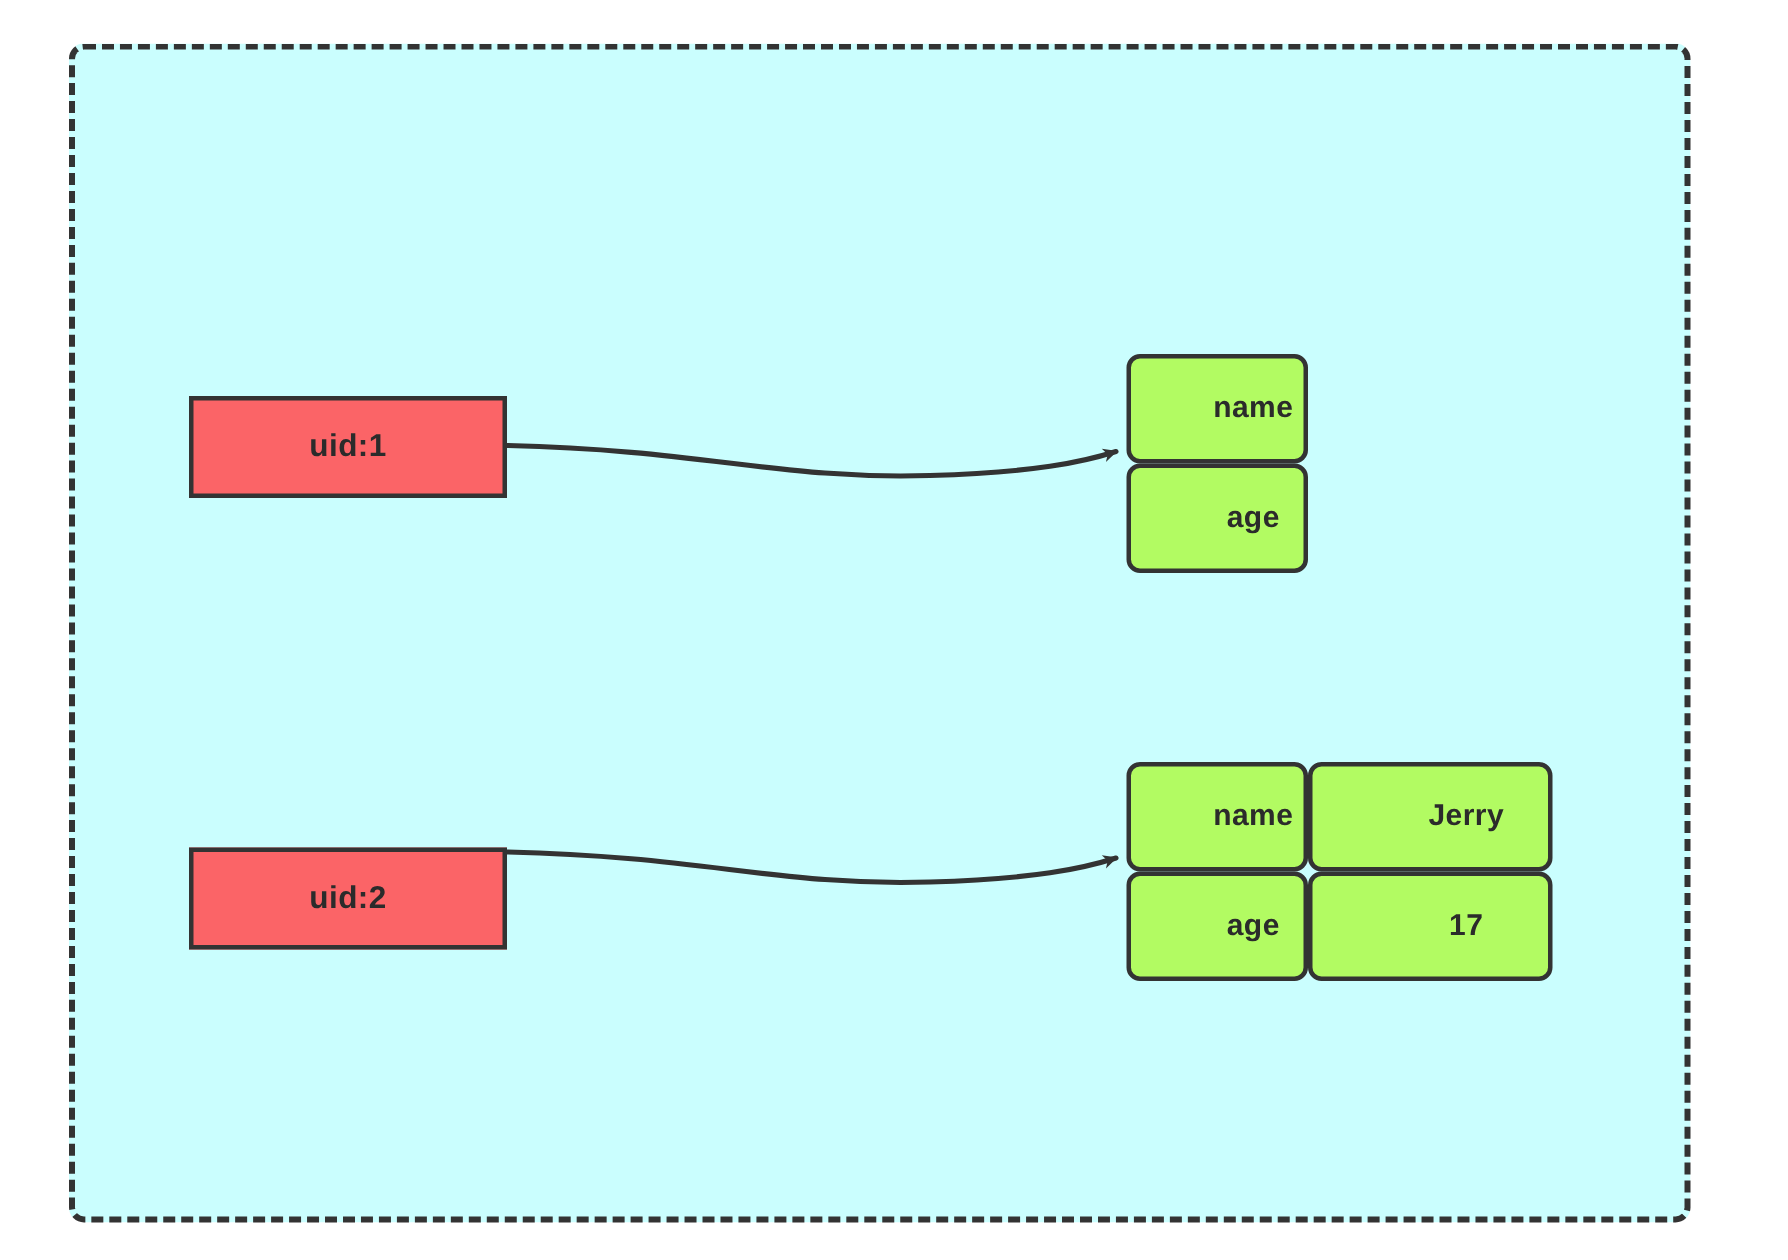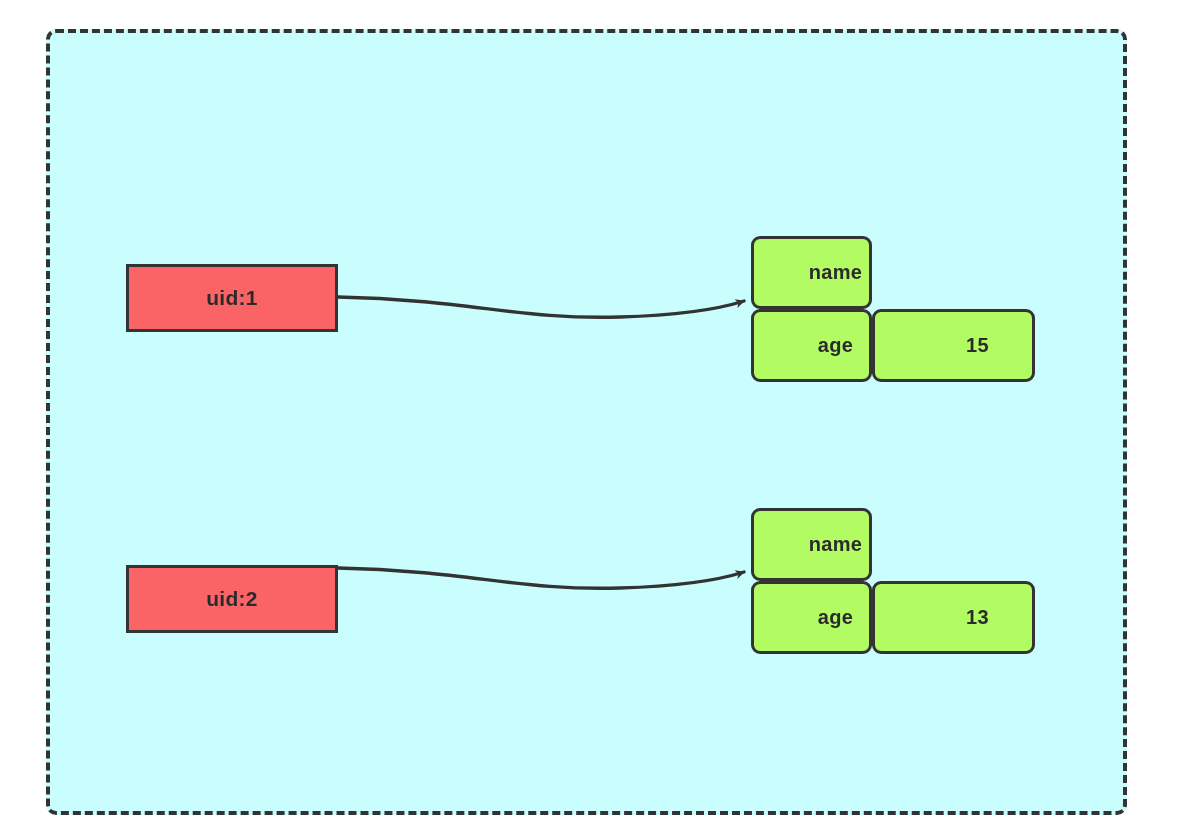--- a/index.html
+++ b/index.html
@@ -130,35 +130,35 @@
   <div class="record-node r1">
     <div class="record-row row-0">
       <div class="record-cell key">
         <span>name</span>
       </div>
     </div>
     <div class="record-row row-1">
       <div class="record-cell key">
         <span>age</span>
       </div>
-      <div class="record-cell value">
-        <span>15</span>
-      </div>
     </div>
   </div>
 
   <div class="record-node r2">
     <div class="record-row row-0">
       <div class="record-cell key">
         <span>name</span>
       </div>
+      <div class="record-cell value">
+        <span>Jerry</span>
+      </div>
     </div>
     <div class="record-row row-1">
       <div class="record-cell key">
         <span>age</span>
       </div>
       <div class="record-cell value">
-        <span>13</span>
+        <span>17</span>
       </div>
     </div>
   </div>
 
 </div>
 
 </body></html>

